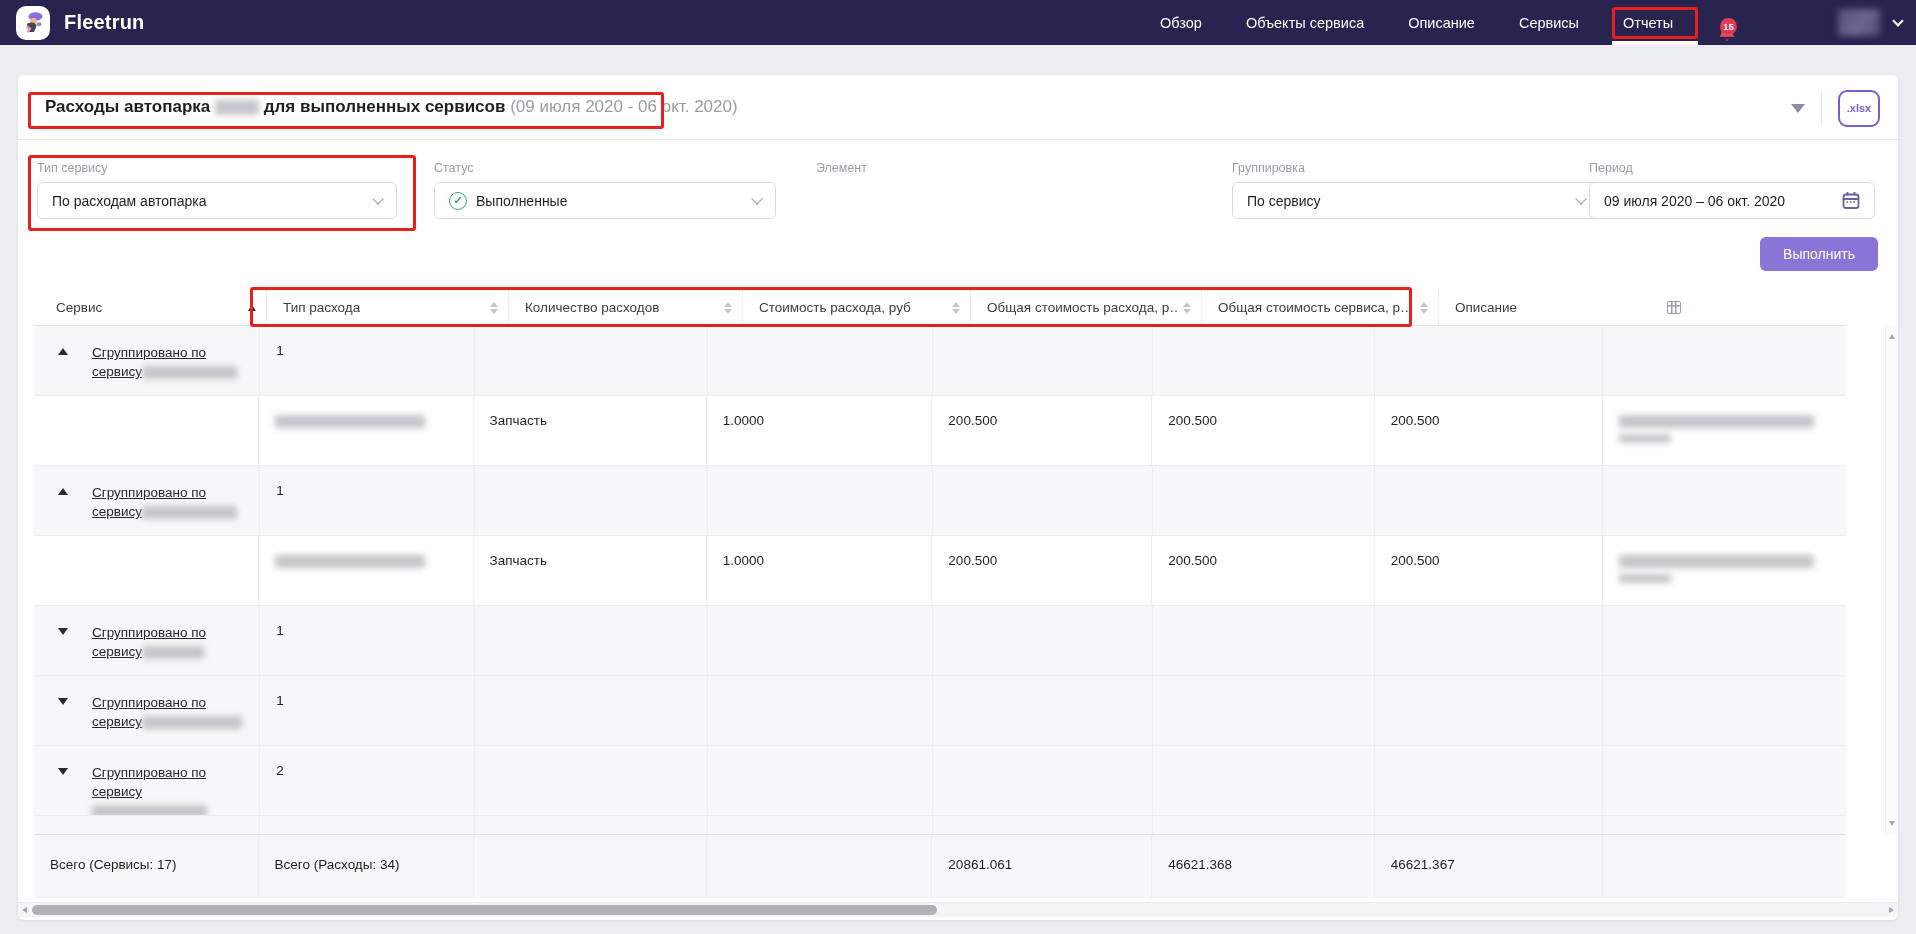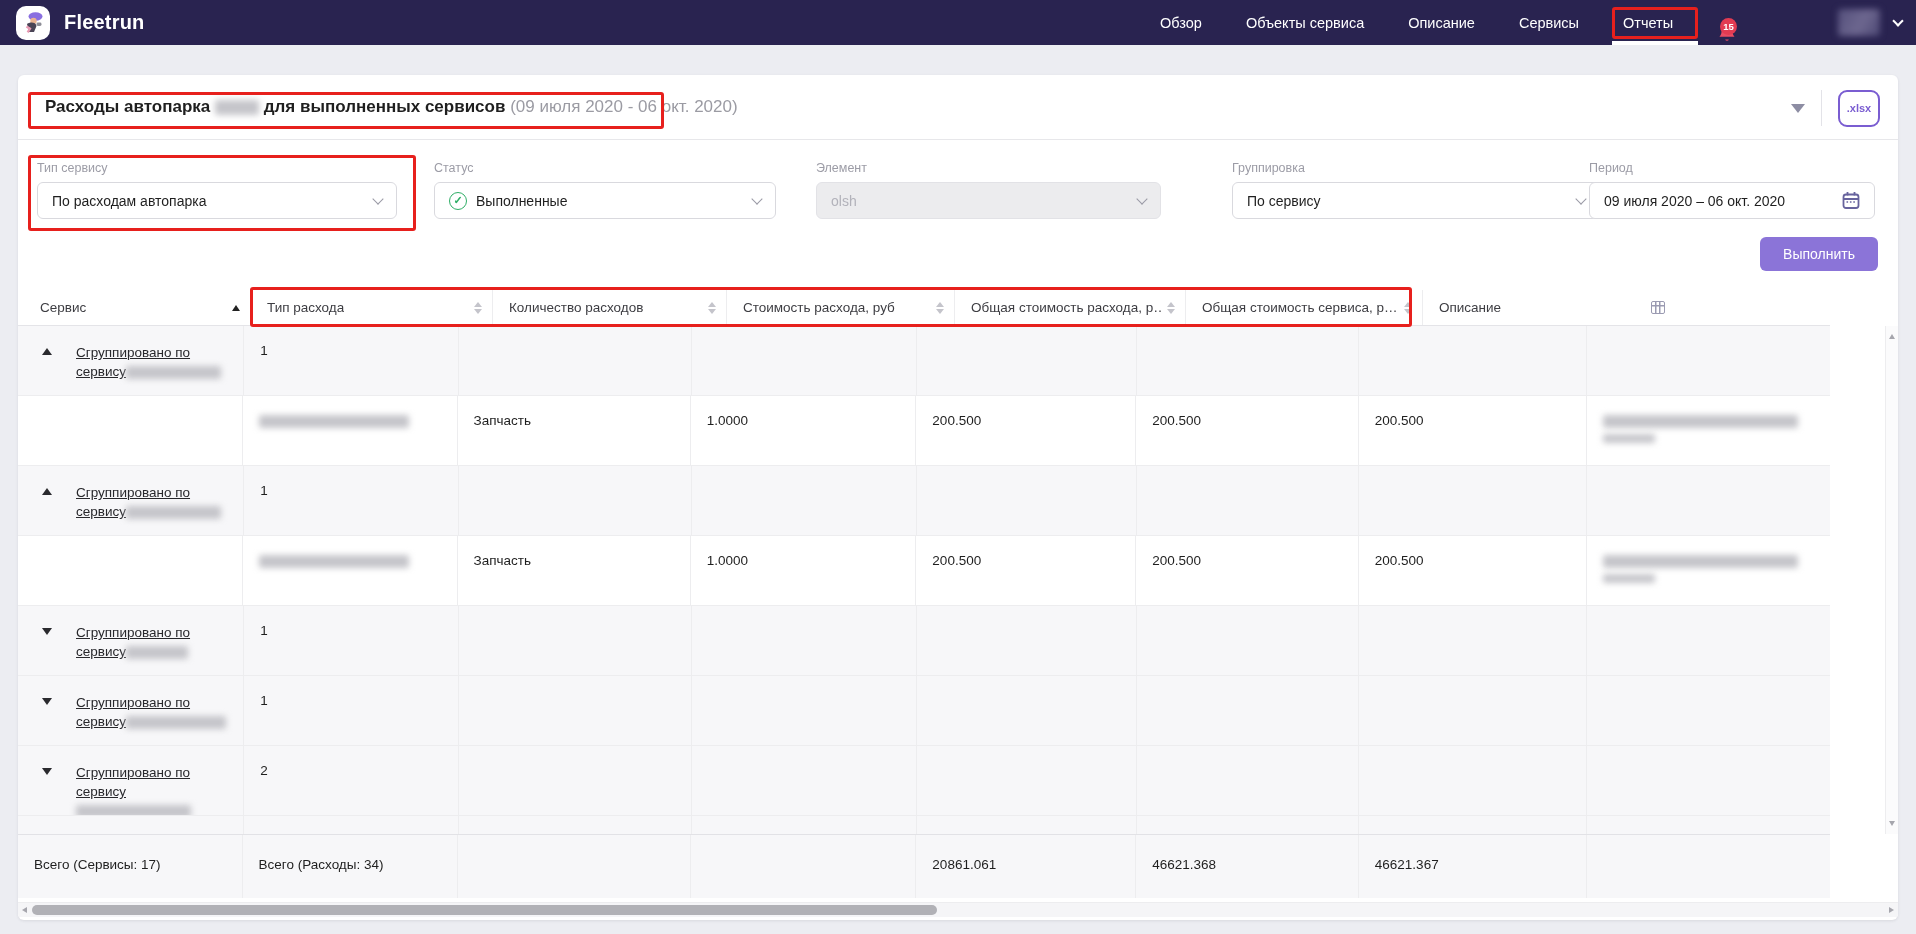--- a/index.html
+++ b/index.html
@@ -38,21 +38,21 @@
   .fselect { height:37px; border:1px solid #d9d9de; border-radius:6px; background:#fff; display:flex; align-items:center; padding:0 14px; gap:9px; font-size:14px; color:#1f1f1f; cursor:pointer; }
   .fselect .fval { flex:1; white-space:nowrap; overflow:hidden; }
   .fselect.disabled { background:#ececee; border-color:#e2e2e6; cursor:default; }
   .fselect.disabled .fval { color:#b2b2ba; }
   .chev { width:8px; height:8px; border-right:1.6px solid #9a9aa5; border-bottom:1.6px solid #9a9aa5; transform:rotate(45deg); margin-top:-4px; flex:0 0 auto; }
   .gcheck { width:18px; height:18px; border-radius:50%; border:1.6px solid #2fae66; color:#2fae66; font-size:11px; display:flex; align-items:center; justify-content:center; flex:0 0 auto; }
   .gcheck::after { content:"✓"; font-weight:bold; }
   .run-btn { position:absolute; left:1742px; top:162px; width:118px; height:34px; background:#8b74d8; color:#ffffff; border:none; border-radius:6px; font-size:14px; cursor:pointer; font-family:"Liberation Sans",sans-serif; }
 
   
-  .table { position:absolute; left:0; top:215px; width:1812px; }
+  .table { position:absolute; left:16px; top:215px; width:1812px; }
   .thead { display:flex; height:36px; border-bottom:1px solid #e4e4e8; background:#fff; }
   .th { display:flex; align-items:center; justify-content:space-between; padding:0 10px 0 16px; border-right:1px solid #ededef; font-size:13.5px; color:#3d3d42; cursor:pointer; }
   .th:first-child { padding-left:22px; }
   .th:last-child { border-right:none; }
   .th-label { white-space:nowrap; overflow:hidden; }
   .th-right { display:flex; align-items:center; gap:10px; flex:0 0 auto; margin-left:6px; }
   .sorter { display:flex; flex-direction:column; gap:2px; }
   .tri-up-sm { width:0; height:0; border-left:4px solid transparent; border-right:4px solid transparent; border-bottom:5px solid #c4c4cb; }
   .tri-dn-sm { width:0; height:0; border-left:4px solid transparent; border-right:4px solid transparent; border-top:5px solid #c4c4cb; }
   .tri-asc { width:0; height:0; border-left:4.5px solid transparent; border-right:4.5px solid transparent; border-bottom:6px solid #222; }
@@ -158,24 +158,20 @@
         <div class="filter" style="left: 416px; width: 342px;">
           <div class="flabel">Статус</div>
           <div class="fselect">
             <span class="gcheck"></span>
             <span class="fval">Выполненные</span>
             <span class="chev"></span>
           </div>
         </div>
         <div class="filter" style="left: 798px; width: 345px;">
           <div class="flabel">Элемент</div>
-          <div class="fselect disabled">
-            <span class="fval">olsh</span>
-            <span class="chev"></span>
-          </div>
         </div>
         <div class="filter" style="left: 1182px; width: 368px; margin-left: 32px;">
           <div class="flabel">Группировка</div>
           <div class="fselect">
             <span class="fval">По сервису</span>
             <span class="chev"></span>
           </div>
         </div>
         <div class="filter" style="left: 1571px; width: 286px;">
           <div class="flabel">Период</div>

